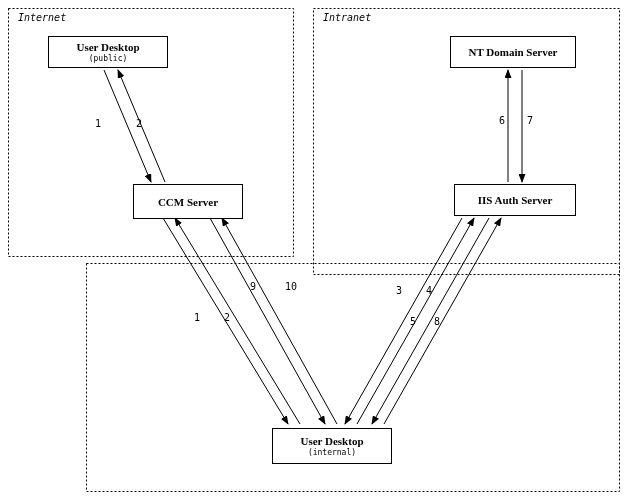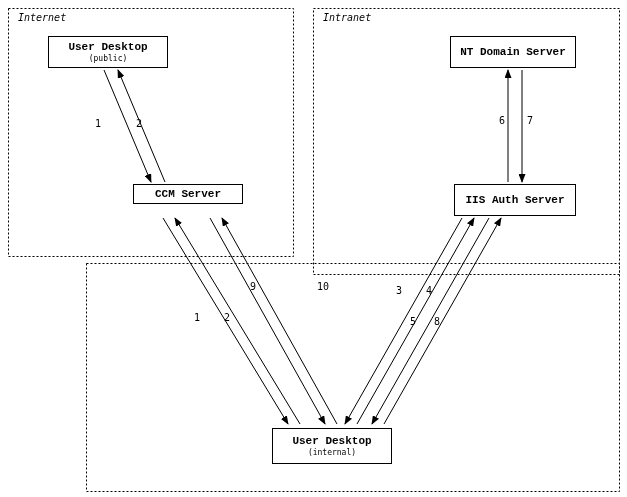--- a/index.html
+++ b/index.html
@@ -36,21 +36,21 @@
     border: 1px solid #000000;
     background: #ffffff;
     display: flex;
     flex-direction: column;
     align-items: center;
     justify-content: center;
     color: #000000;
     z-index: 5;
   }
   .node .title {
-    font-family: Liberation Mono, monospace;
+    font-family: Liberation Serif, serif;
     font-size: 11px;
     font-weight: bold;
     letter-spacing: 0px;
     white-space: nowrap;
   }
   .node .sub {
     font-family: "DejaVu Sans Mono", monospace;
     font-size: 8px;
     white-space: nowrap;
     margin-top: 1px;
@@ -115,21 +115,21 @@
   </svg>
 
   <div class="zone-label" style="left:18px; top:12px;">Internet</div>
   <div class="zone-label" style="left:323px; top:12px;">Intranet</div>
 
   <div class="node" style="left:48px; top:36px; width:120px; height:32px;">
     <span class="title">User Desktop</span>
     <span class="sub">(public)</span>
   </div>
 
-  <div class="node" style="left:133px; top:184px; width:110px; height:20px;">
+  <div class="node" style="left:133px; top:184px; width:110px; height:35px;">
     <span class="title">CCM Server</span>
   </div>
 
   <div class="node" style="left:450px; top:36px; width:126px; height:32px;">
     <span class="title">NT Domain Server</span>
   </div>
 
   <div class="node" style="left:454px; top:184px; width:122px; height:32px;">
     <span class="title">IIS Auth Server</span>
   </div>
@@ -137,21 +137,21 @@
   <div class="node" style="left:272px; top:428px; width:120px; height:36px;">
     <span class="title">User Desktop</span>
     <span class="sub">(internal)</span>
   </div>
 
   <div class="edge-label" style="left:95px; top:118px;">1</div>
   <div class="edge-label" style="left:136px; top:118px;">2</div>
   <div class="edge-label" style="left:499px; top:115px;">6</div>
   <div class="edge-label" style="left:527px; top:115px;">7</div>
   <div class="edge-label" style="left:250px; top:281px;">9</div>
-  <div class="edge-label" style="left:285px; top:281px;margin-left:32px;">10</div>
+  <div class="edge-label" style="left:285px; top:281px;">10</div>
   <div class="edge-label" style="left:396px; top:285px;">3</div>
   <div class="edge-label" style="left:426px; top:285px;">4</div>
   <div class="edge-label" style="left:194px; top:312px;">1</div>
   <div class="edge-label" style="left:224px; top:312px;">2</div>
   <div class="edge-label" style="left:410px; top:316px;">5</div>
   <div class="edge-label" style="left:434px; top:316px;">8</div>
 
 </div>
 
 </body></html>

